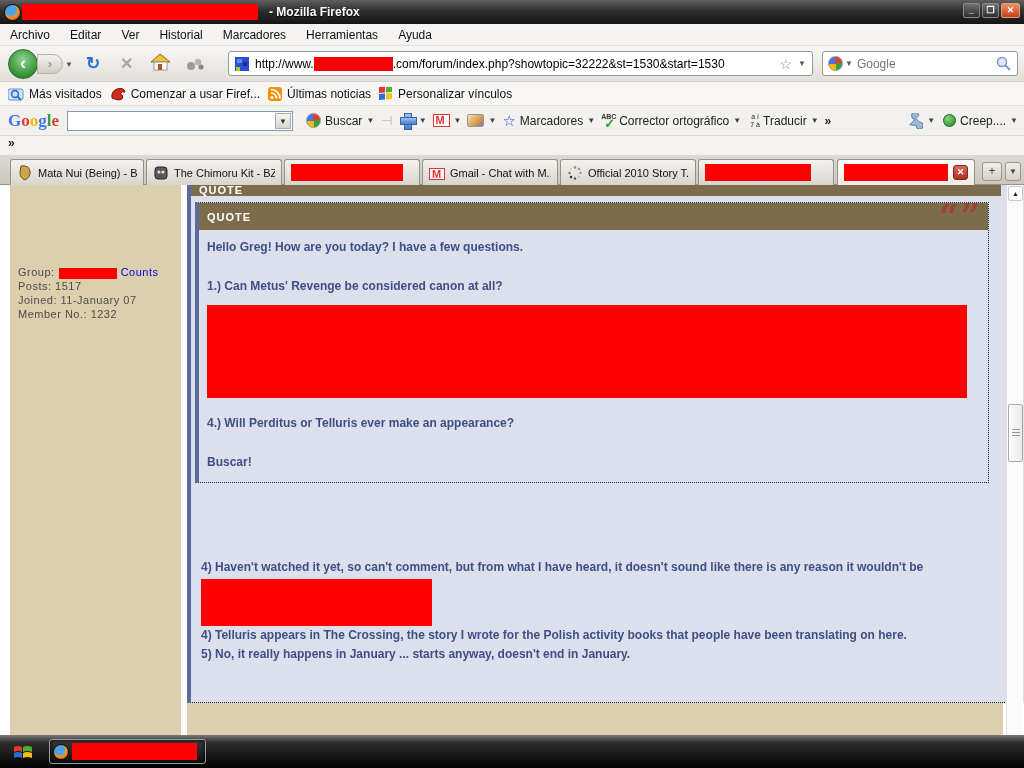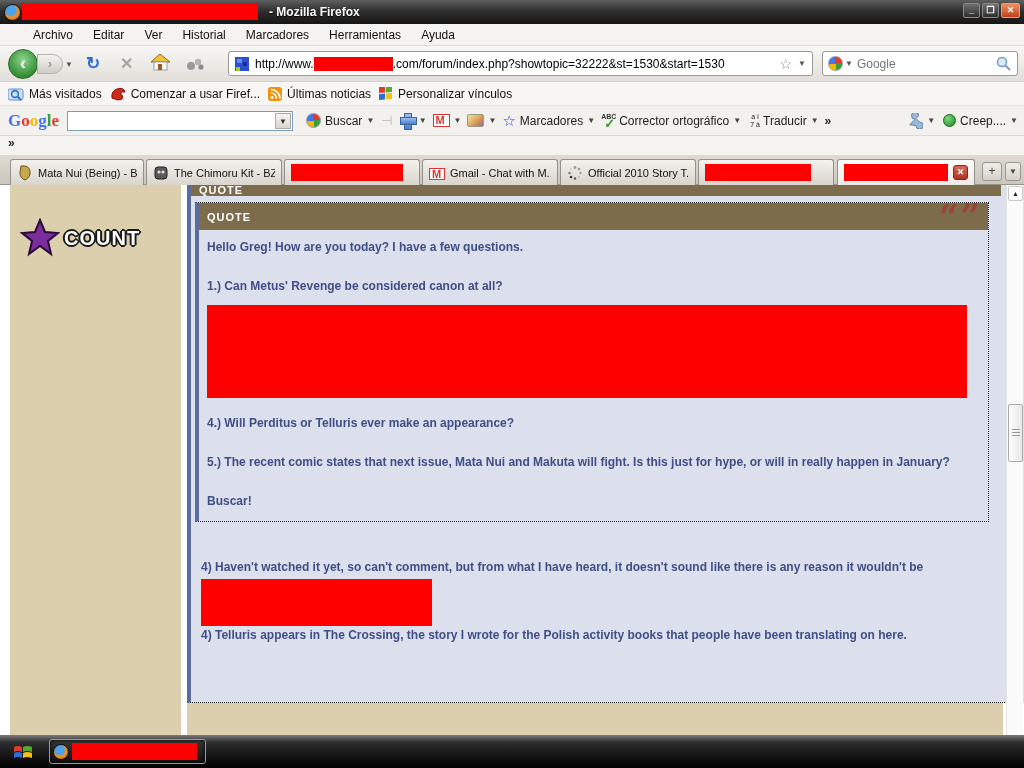--- a/index.html
+++ b/index.html
@@ -14,21 +14,21 @@
   .ff-glob { width:17px; height:17px; border-radius:50%; margin:0 4px 0 4px;
     background:radial-gradient(circle at 40% 35%, #4aa3e8 0 35%, #f7931e 55%, #c14f0e 90%); border:1px solid #111; }
   .title-text { color:#fff; font-weight:bold; font-size:12px; margin-left:6px; text-shadow:0 1px 1px #000; }
   .winbtn { width:17px; height:15px; border:1px solid #8a8a8a; border-radius:2px; margin-left:2px;
     background:linear-gradient(#707070,#2e2e2e); color:#fff; font-size:9px; line-height:13px; text-align:center; font-weight:bold; }
   .winbtn.close { width:19px; background:linear-gradient(#ef9060,#c2401c); border-color:#e0a080; }
   .winbtns { position:absolute; right:4px; top:3px; display:flex; }
 
   
   .menubar { left:0; top:24px; width:1024px; height:22px; background:#f4f3f1; border-bottom:1px solid #e0ded9;
-    display:flex; align-items:center; font-size:12px; color:#111;padding-left:23px; }
+    display:flex; align-items:center; font-size:12px; color:#111; }
   .menu-item { padding:3px 10px; }
 
   
   .navbar { left:0; top:46px; width:1024px; height:36px; background:linear-gradient(#f8f7f5,#e2dfda); border-bottom:1px solid #d4d1ca; }
   .backbtn { position:absolute; left:8px; top:3px; width:30px; height:30px; border-radius:50%;
     background:radial-gradient(circle at 50% 35%, #8fd48f, #2f8a2f 75%); border:1px solid #2a6b2a;
     color:#fff; font-size:18px; font-weight:bold; text-align:center; line-height:27px; }
   .fwdbtn { position:absolute; left:37px; top:8px; width:26px; height:20px; border-radius:0 10px 10px 0;
     background:linear-gradient(#f2f2f0,#cfcdc6); border:1px solid #b5b2aa; color:#9a978f; font-size:13px; font-weight:bold; text-align:center; line-height:18px; }
   .navdrop { position:absolute; left:65px; top:14px; font-size:8px; color:#555; }
@@ -374,54 +374,56 @@
   </div>
   <div class="newtab">+</div>
   <div class="alltabs">▼</div>
 </div>
 
 <div class="abs content">
   <div class="page-tan"></div>
   <div class="side-divider"></div>
 
   <div class="sidebar">
-    <div class="badge-row">
-      <svg width="40" height="40">
-        <polygon points="20,2 25,14 38,15 28,23 31,36 20,28 9,36 12,23 2,15 15,14" fill="#7b2d9b" stroke="#2a0a3a" stroke-width="2"></polygon>
-      </svg>
-      <span class="badge-text">COUNT</span>
+    <div class="uinfo">
+      <div class="row">
+        <span>Group:</span><span class="group-red"></span><span class="counts-link">Counts</span>
+      </div>
+      <div class="row">Posts: 1517</div>
+      <div class="row">Joined: 11-January 07</div>
+      <div class="row">Member No.: 1232</div>
     </div>
   </div>
 
   <div class="outerbox">
 
     <div class="qheader partial-qheader">
       <span class="qlabel" style="position:absolute; top:-1px;">QUOTE</span>
       <span class="qmarks">“”</span>
     </div>
 
     <div class="innerquote">
       <div class="qheader">
         <span class="qlabel">QUOTE</span>
         <span class="qmarks">“”</span>
       </div>
       <div class="qbody">
         <p>Hello Greg! How are you today? I have a few questions.</p>
         <p style="margin-bottom:9px;">1.) Can Metus' Revenge be considered canon at all?</p>
         <div class="bigred"></div>
         <p>4.) Will Perditus or Telluris ever make an appearance?</p>
-        <p>5.) The recent comic states that next issue, Mata Nui and Makuta will fight. Is this just for hype, or will in really happen in January?</p>
         <p>Buscar!</p>
       </div>
     </div>
 
     <div class="reply-abs" style="top:372px;">
       <p>4) Haven't watched it yet, so can't comment, but from what I have heard, it doesn't sound like there is any reason it wouldn't be</p>
       <div class="smallred"></div>
       <p style="line-height:19px;">4) Telluris appears in The Crossing, the story I wrote for the Polish activity books that people have been translating on here.</p>
+      <p style="line-height:19px;">5) No, it really happens in January ... starts anyway, doesn't end in January.</p>
     </div>
   </div>
 
   <div class="scroll">
     <div class="scroll-up">▲</div>
     <div class="scroll-thumb"></div>
   </div>
 </div>
 
 <div class="abs taskbar">

